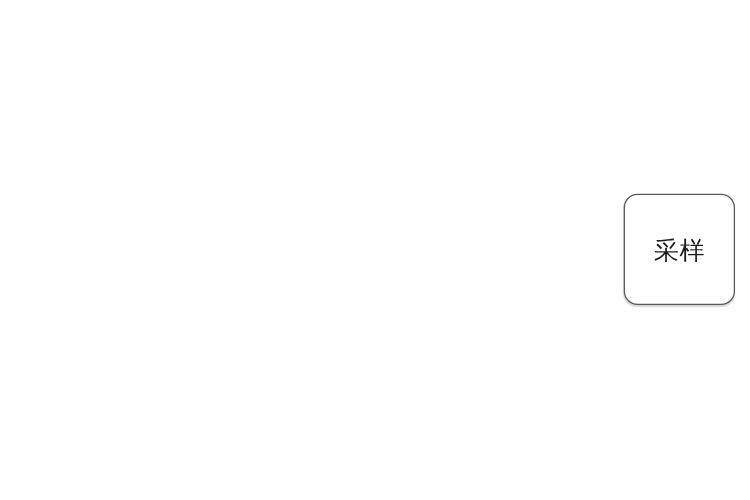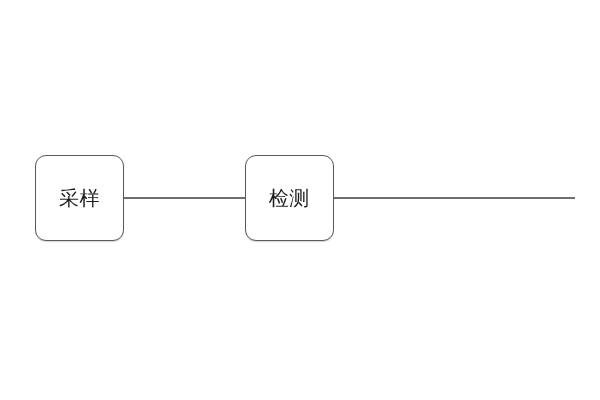--- a/index.html
+++ b/index.html
@@ -14,26 +14,26 @@
     overflow: hidden;
   }
   #canvas {
     position: relative;
     width: 600px;
     height: 400px;
     background: #ffffff;
   }
   .flow-row {
     position: absolute;
-    left: 35px;
+    left: 48px;
     top: 155px;
     width: 540px;
     height: 86px;
     display: flex;
-    flex-direction: row;
+    flex-direction: column;
     align-items: flex-end;
     justify-content: space-between;
   }
   .node {
     box-sizing: border-box;
     width: 89px;
     height: 86px;
     flex: 0 0 89px;
     border: 1.4px solid #5a5a5a;
     border-radius: 11px;
@@ -64,23 +64,20 @@
 <div id="canvas">
 
   <div class="flow-row">
 
     <div class="node">
       <span class="node-label">采样</span>
     </div>
 
     <div class="connector"></div>
 
-    <div class="node">
-      <span class="node-label">检测</span>
-    </div>
 
     <div class="connector"></div>
 
 
     <div class="connector"></div>
 
 
   </div>
 
 </div>

